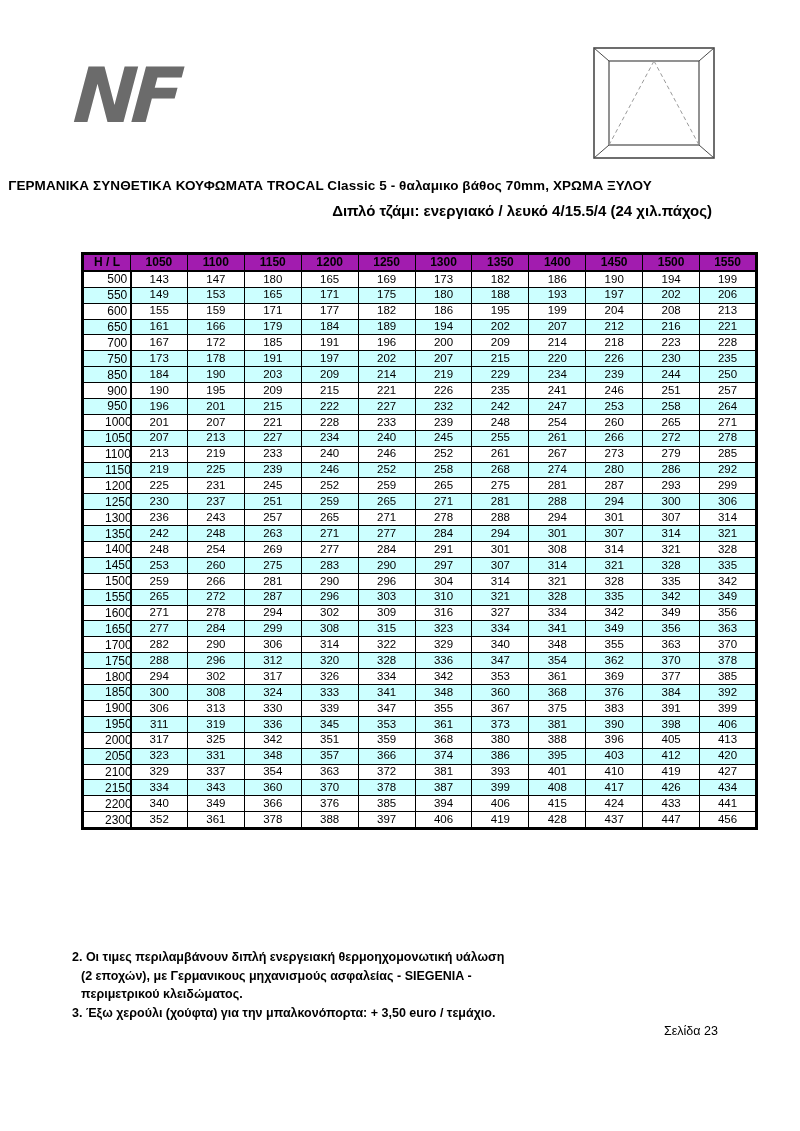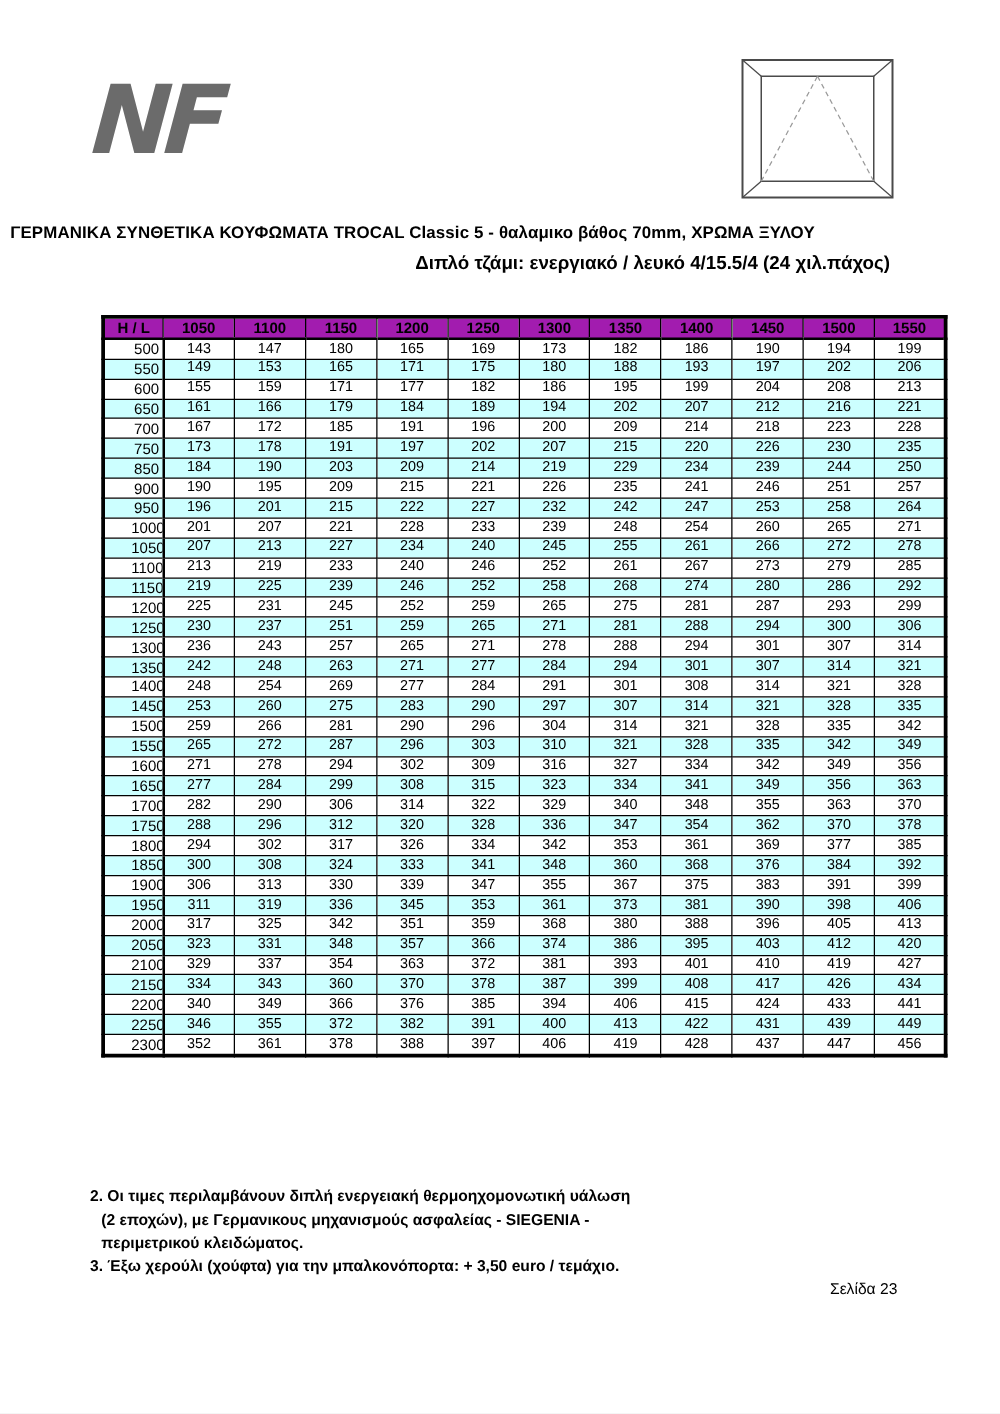--- a/index.html
+++ b/index.html
@@ -590,34 +590,20 @@
           <td>366</td>
           <td>376</td>
           <td>385</td>
           <td>394</td>
           <td>406</td>
           <td>415</td>
           <td>424</td>
           <td>433</td>
           <td>441</td>
         </tr>
-        <tr class="alt">
-          <th>2250</th>
-          <td>346</td>
-          <td>355</td>
-          <td>372</td>
-          <td>382</td>
-          <td>391</td>
-          <td>400</td>
-          <td>413</td>
-          <td>422</td>
-          <td>431</td>
-          <td>439</td>
-          <td>449</td>
-        </tr>
         <tr>
           <th>2300</th>
           <td>352</td>
           <td>361</td>
           <td>378</td>
           <td>388</td>
           <td>397</td>
           <td>406</td>
           <td>419</td>
           <td>428</td>

